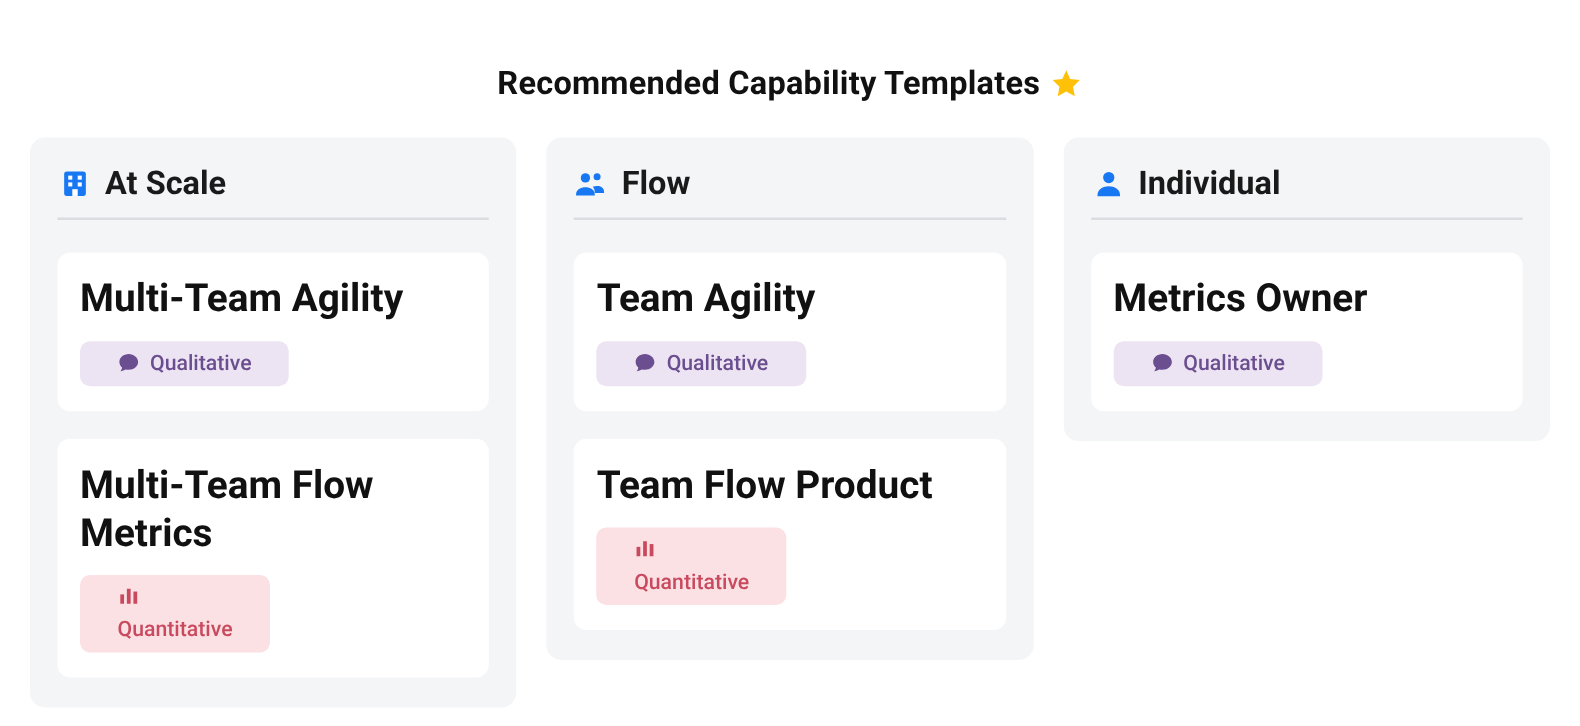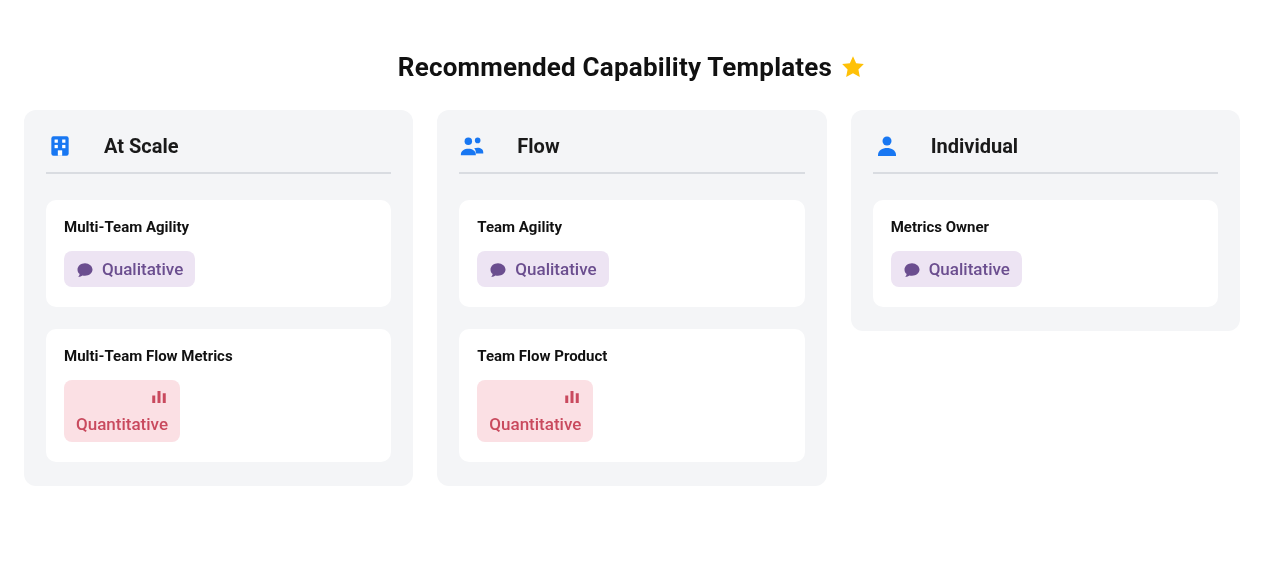--- a/index.html
+++ b/index.html
@@ -45,44 +45,43 @@
     }
     .col-header-icon {
       color: #1877f2;
       display: inline-flex;
       align-items: center;
       justify-content: center;
       width: 28px;
       height: 28px;
     }
     .col-title {
-      font-size: 20px;
+      font-size: 26px;
       font-weight: 700;
       color: #1a1a1a;
-      margin-left: 20px;
     }
     .card {
       background: #fff;
       border-radius: 10px;
       padding: 18px 18px 20px 18px;
       margin-bottom: 22px;
     }
     .card:last-child { margin-bottom: 0; }
     .card-title {
-      font-size: 15px;
+      font-size: 31px;
       font-weight: 700;
       color: #111;
       margin-bottom: 14px;
       line-height: 1.25;
     }
     .badge {
       display: inline-flex;
-      align-items: flex-end;
+      align-items: flex-start;
       gap: 8px;
-      padding: 8px 12px;
+      padding: 8px 30px;
       border-radius: 8px;
       font-size: 17px;
       font-weight: 500;
     }
     .badge.qualitative {
       background: #ede4f3;
       color: #6b4e8f;
     }
     .badge.quantitative {
       background: #fbe0e4;

